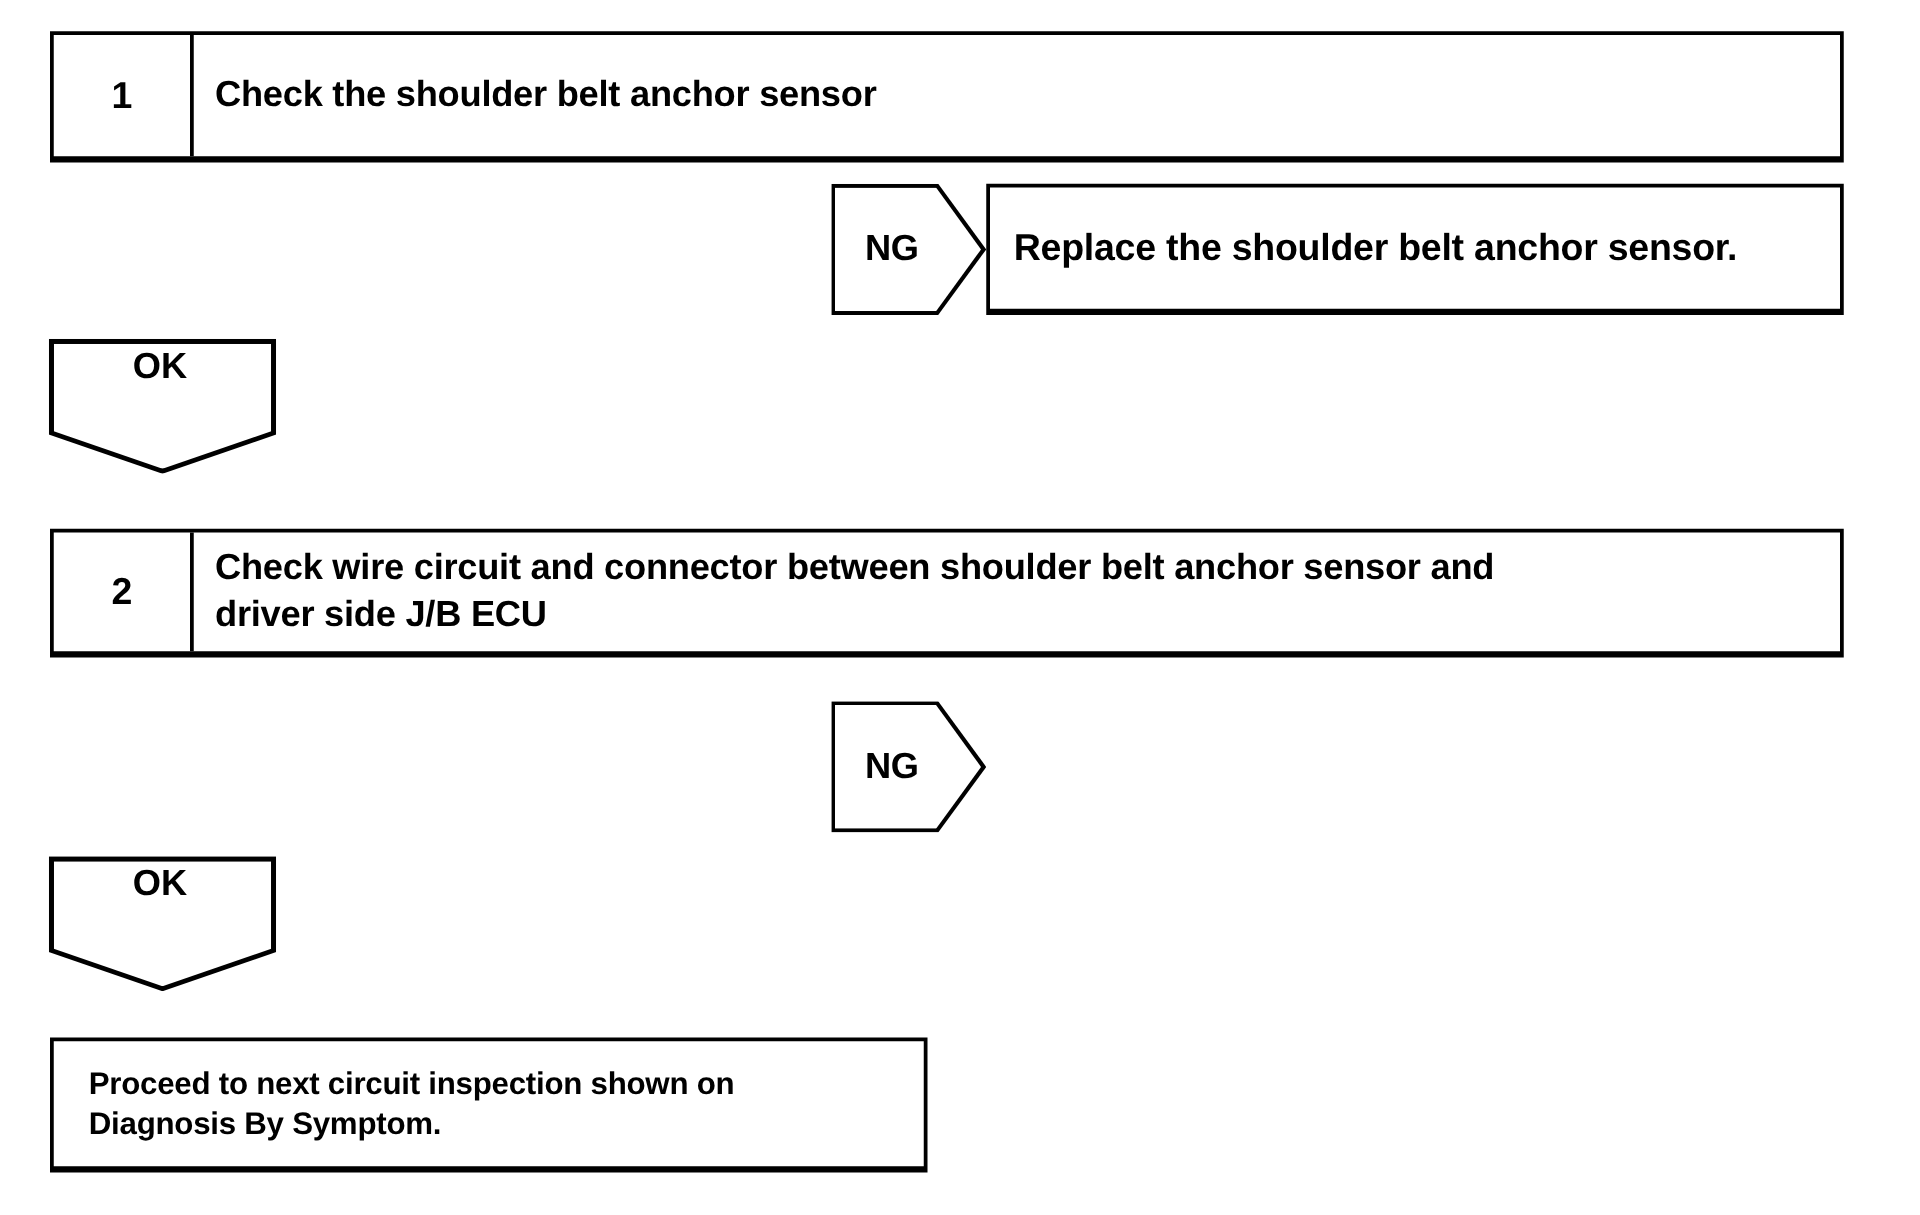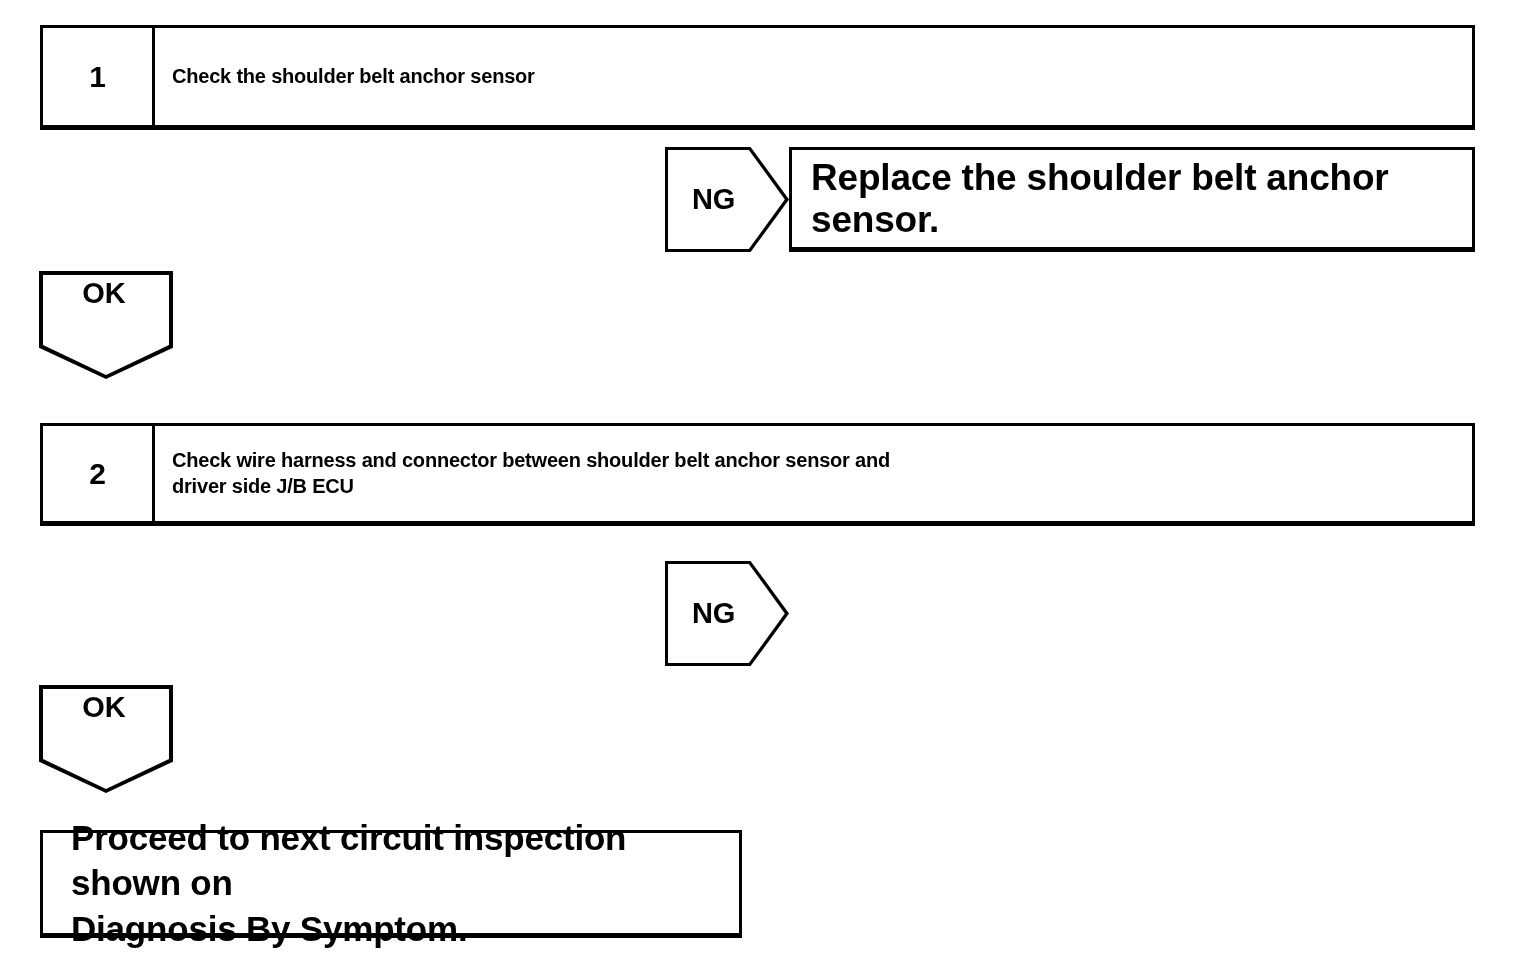--- a/index.html
+++ b/index.html
@@ -40,21 +40,21 @@
     justify-content: center;
     font-size: 30px;
     font-weight: bold;
     letter-spacing: 0px;
   }
   .step-text {
     flex: 1 1 auto;
     display: flex;
     align-items: center;
     padding: 0 16px 0 17px;
-    font-size: 20px;
+    font-size: 29px;
     font-weight: bold;
     line-height: 1.28;
     letter-spacing: -0.2px;
     font-stretch: condensed;
     white-space: pre-line;
   }
 
   
   .ng-group {
     position: absolute;
@@ -97,31 +97,32 @@
   }
   .ng-result {
     box-sizing: border-box;
     flex: 1 1 auto;
     border: 3px solid #000;
     border-bottom-width: 5px;
     background: #fff;
     display: flex;
     align-items: center;
     padding: 0 16px 0 19px;
-    font-size: 37px;
+    font-size: 30px;
     font-weight: bold;
     letter-spacing: -0.2px;
     font-stretch: condensed;
   }
 
   
   .ok-arrow {
     position: absolute;
     width: 134px;
     height: 108px;
+    padding-left: 48px;
   }
   .ok-arrow .shape {
     position: absolute;
     inset: 0;
     background: #000;
     clip-path: polygon(
       0% 0%, 100% 0%, 100% 71%, 50% 100%, 0% 71%
     );
   }
   .ok-arrow .inner {
@@ -145,21 +146,21 @@
   
   .plain-box {
     position: absolute;
     box-sizing: border-box;
     border: 3px solid #000;
     border-bottom-width: 5px;
     background: #fff;
     display: flex;
     align-items: center;
     padding: 0 16px 0 28px;
-    font-size: 35px;
+    font-size: 25px;
     font-weight: bold;
     line-height: 1.30;
     letter-spacing: -0.2px;
     font-stretch: condensed;
     white-space: pre-line;
   }
 </style>
 </head>
 <body>
 
@@ -180,21 +181,21 @@
   </div>
 
   <div class="ok-arrow" style="left:39px; top:271px;">
     <div class="shape"></div>
     <div class="inner"></div>
     <div class="label">OK</div>
   </div>
 
   <div class="step-box" style="left:40px; top:423px; width:1435px; height:103px;">
     <div class="step-num">2</div>
-    <div class="step-text">Check wire harness and connector between shoulder belt anchor sensor and
+    <div class="step-text">Check wire circuit and connector between shoulder belt anchor sensor and
 driver side J/B ECU</div>
   </div>
 
   <div class="ng-group" style="left:637px; top:561px; width:838px; height:105px;">
     <div class="ng-tag">
       <div class="shape"></div>
       <div class="inner"></div>
       <div class="label">NG</div>
     </div>
   </div>

